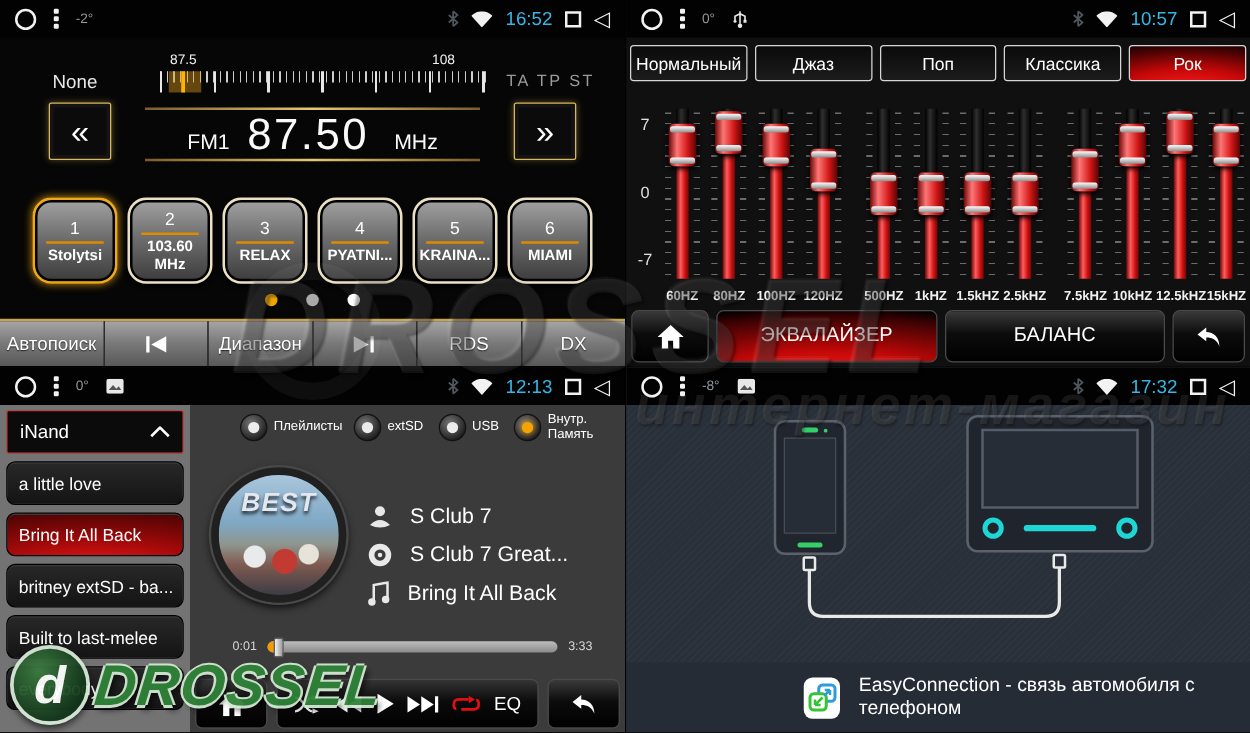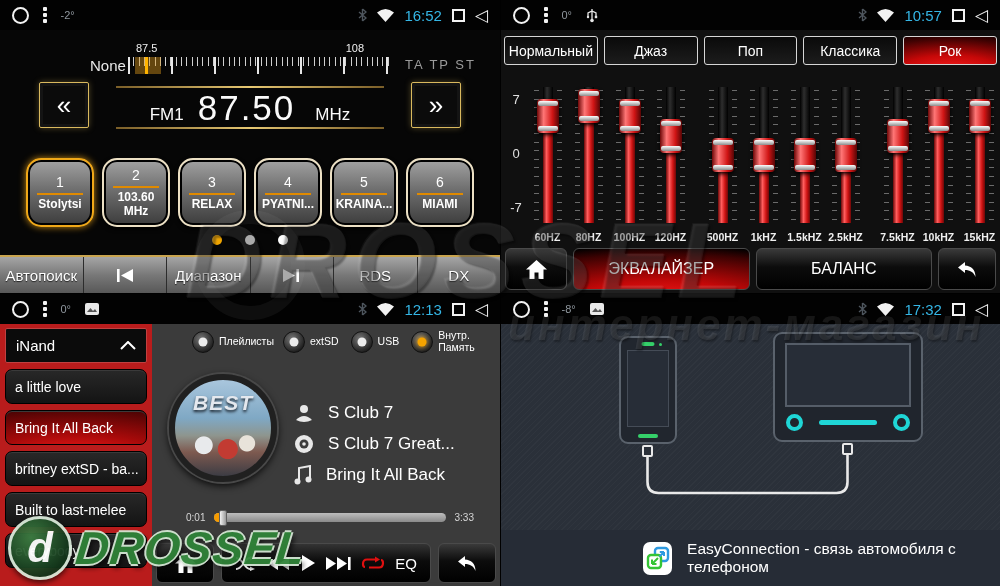--- a/index.html
+++ b/index.html
@@ -17,21 +17,21 @@
   .sb-dots { display:flex; flex-direction:column; gap:2.5px; }
   .sb-dots i { width:3.5px; height:3.5px; background:#f2f2f2; border-radius:1px; }
   .sb-temp { color:#8f979e; font-size:11px; }
   .sb-right { margin-left:auto; display:flex; align-items:center; gap:10px; }
   .sb-time { color:#35b6e5; font-size:15px; }
   .sb-square { width:13px; height:13px; border:2px solid #f2f2f2; }
   .sb-tri { color:#f2f2f2; font-size:17px; line-height:1; }
   .sb-ico svg { display:block; }
 
   
-  .r-none { position:absolute; left:42px; top:57px; color:#e8e8e8; font-size:15px;margin-left:48px; }
+  .r-none { position:absolute; left:42px; top:57px; color:#e8e8e8; font-size:15px; }
   .r-scale { position:absolute; left:128px; top:42px; width:262px; height:42px; }
   .r-scale-labels { position:relative; height:13px; color:#f0f0f0; font-size:11px; }
   .r-lab-lo { position:absolute; left:8px; top:0; }
   .r-lab-hi { position:absolute; right:26px; top:0; }
   .r-ticks { position:relative; margin-top:2px; height:17px;
     background:
       repeating-linear-gradient(90deg,#e6e6e6 0 2px, transparent 2px 43px),
       repeating-linear-gradient(90deg,#cfcfcf 0 1px, transparent 1px 5.3px);
     background-size:100% 100%, 100% 9px; background-repeat:no-repeat, repeat-x; }
   .r-hl { position:absolute; left:7px; top:0; width:26px; height:17px; background:rgba(214,148,26,.45); }
@@ -77,21 +77,21 @@
   .b-handle { position:absolute; left:50%; transform:translate(-50%,-50%); width:22px; height:34px; border-radius:4px; background:linear-gradient(90deg,#6e0707,#ff7676 30%,#d01515 70%,#560505); box-shadow:0 2px 4px #000; cursor:grab; }
   .b-cap { position:absolute; left:1px; right:1px; height:5px; border-radius:2px; background:linear-gradient(180deg,#fdfdfd,#8d8d8d); }
   .b-cap.top { top:2px; } .b-cap.bot { bottom:2px; }
   .b-label { position:absolute; bottom:2px; width:100%; text-align:center; color:#f0f0f0; font-size:10.5px; font-weight:bold; }
   .eq-bottom { position:absolute; left:4px; right:4px; bottom:3px; height:42px; display:flex; gap:6px; }
   .blk-btn { border-radius:6px; border:1px solid #4a4a4a; background:linear-gradient(180deg,#3a3a3a 0%,#0c0c0c 45%,#000 100%); color:#fff; display:flex; align-items:center; justify-content:center; font-size:16px; cursor:pointer; }
   .btn-red { background:radial-gradient(130% 150% at 50% 140%, #ff2020 0%, #c40808 40%, #3c0202 85%, #000 100%); }
   .w62 { width:62px; } .w58 { width:58px; } .fx1 { flex:1; }
 
   
-  .pl-col { position:absolute; left:0; top:30px; bottom:0; width:152px; background:#b91c1c; padding:4px 5px; display:flex; flex-direction:column; gap:6px; }
+  .pl-col { position:absolute; left:0; top:30px; bottom:0; width:152px; background:#737373; padding:4px 5px; display:flex; flex-direction:column; gap:6px; }
   .pl-head { height:35px; border:1px solid #c04040; background:#0b0b0b; border-radius:2px; color:#fff; font-size:15px; display:flex; align-items:center; padding:0 10px; cursor:pointer; }
   .pl-head svg { margin-left:auto; }
   .pl-item { height:35px; flex:none; background:linear-gradient(180deg,#282828,#141414); border:1px solid #000; border-radius:7px; box-shadow:0 1px 0 #3a3a3a inset; color:#fff; font-size:14px; display:flex; align-items:center; padding:0 9px; white-space:nowrap; overflow:hidden; cursor:pointer; }
   .pl-item.selected { background:radial-gradient(140% 170% at 50% 145%, #ff1b1b 0%, #a60a0a 45%, #3a0202 100%); }
   .pl-pane { position:absolute; left:152px; right:0; top:30px; bottom:0; background:#3b3b3b; }
   .src-row { position:absolute; left:40px; right:0; top:0; height:36px; display:flex; align-items:center; gap:12px; }
   .src { display:flex; align-items:center; gap:5px; cursor:pointer; }
   .src-dot { width:22px; height:22px; border-radius:50%; background:radial-gradient(circle at 40% 35%, #777, #1e1e1e 75%); border:1px solid #111; position:relative; }
   .src-dot i { position:absolute; left:50%; top:50%; transform:translate(-50%,-50%); width:9px; height:9px; border-radius:50%; background:#ececec; }
   .src.active .src-dot i { background:#f5a300; box-shadow:0 0 5px #f5a300; }
@@ -425,20 +425,33 @@
      <div class="b-ticks tr2"></div>
      <div class="b-track">
        <div class="b-black" style="height:21.428571428571427%"></div>
        <div class="b-red" style="top:21.428571428571427%"></div>
        <div class="b-handle" style="top:21.428571428571427%">
          <div class="b-cap top"></div>
          <div class="b-cap bot"></div>
        </div>
      </div>
      <div class="b-label">10kHZ</div>
+          </div>
+          <div class="band">
+            <div class="b-ticks tl2"></div>
+     <div class="b-ticks tr2"></div>
+     <div class="b-track">
+       <div class="b-black" style="height:14.285714285714285%"></div>
+       <div class="b-red" style="top:14.285714285714285%"></div>
+       <div class="b-handle" style="top:14.285714285714285%">
+         <div class="b-cap top"></div>
+         <div class="b-cap bot"></div>
+       </div>
+     </div>
+     <div class="b-label">12.5kHZ</div>
           </div>
           <div class="band">
             <div class="b-ticks tl2"></div>
      <div class="b-ticks tr2"></div>
      <div class="b-track">
        <div class="b-black" style="height:21.428571428571427%"></div>
        <div class="b-red" style="top:21.428571428571427%"></div>
        <div class="b-handle" style="top:21.428571428571427%">
          <div class="b-cap top"></div>
          <div class="b-cap bot"></div>

